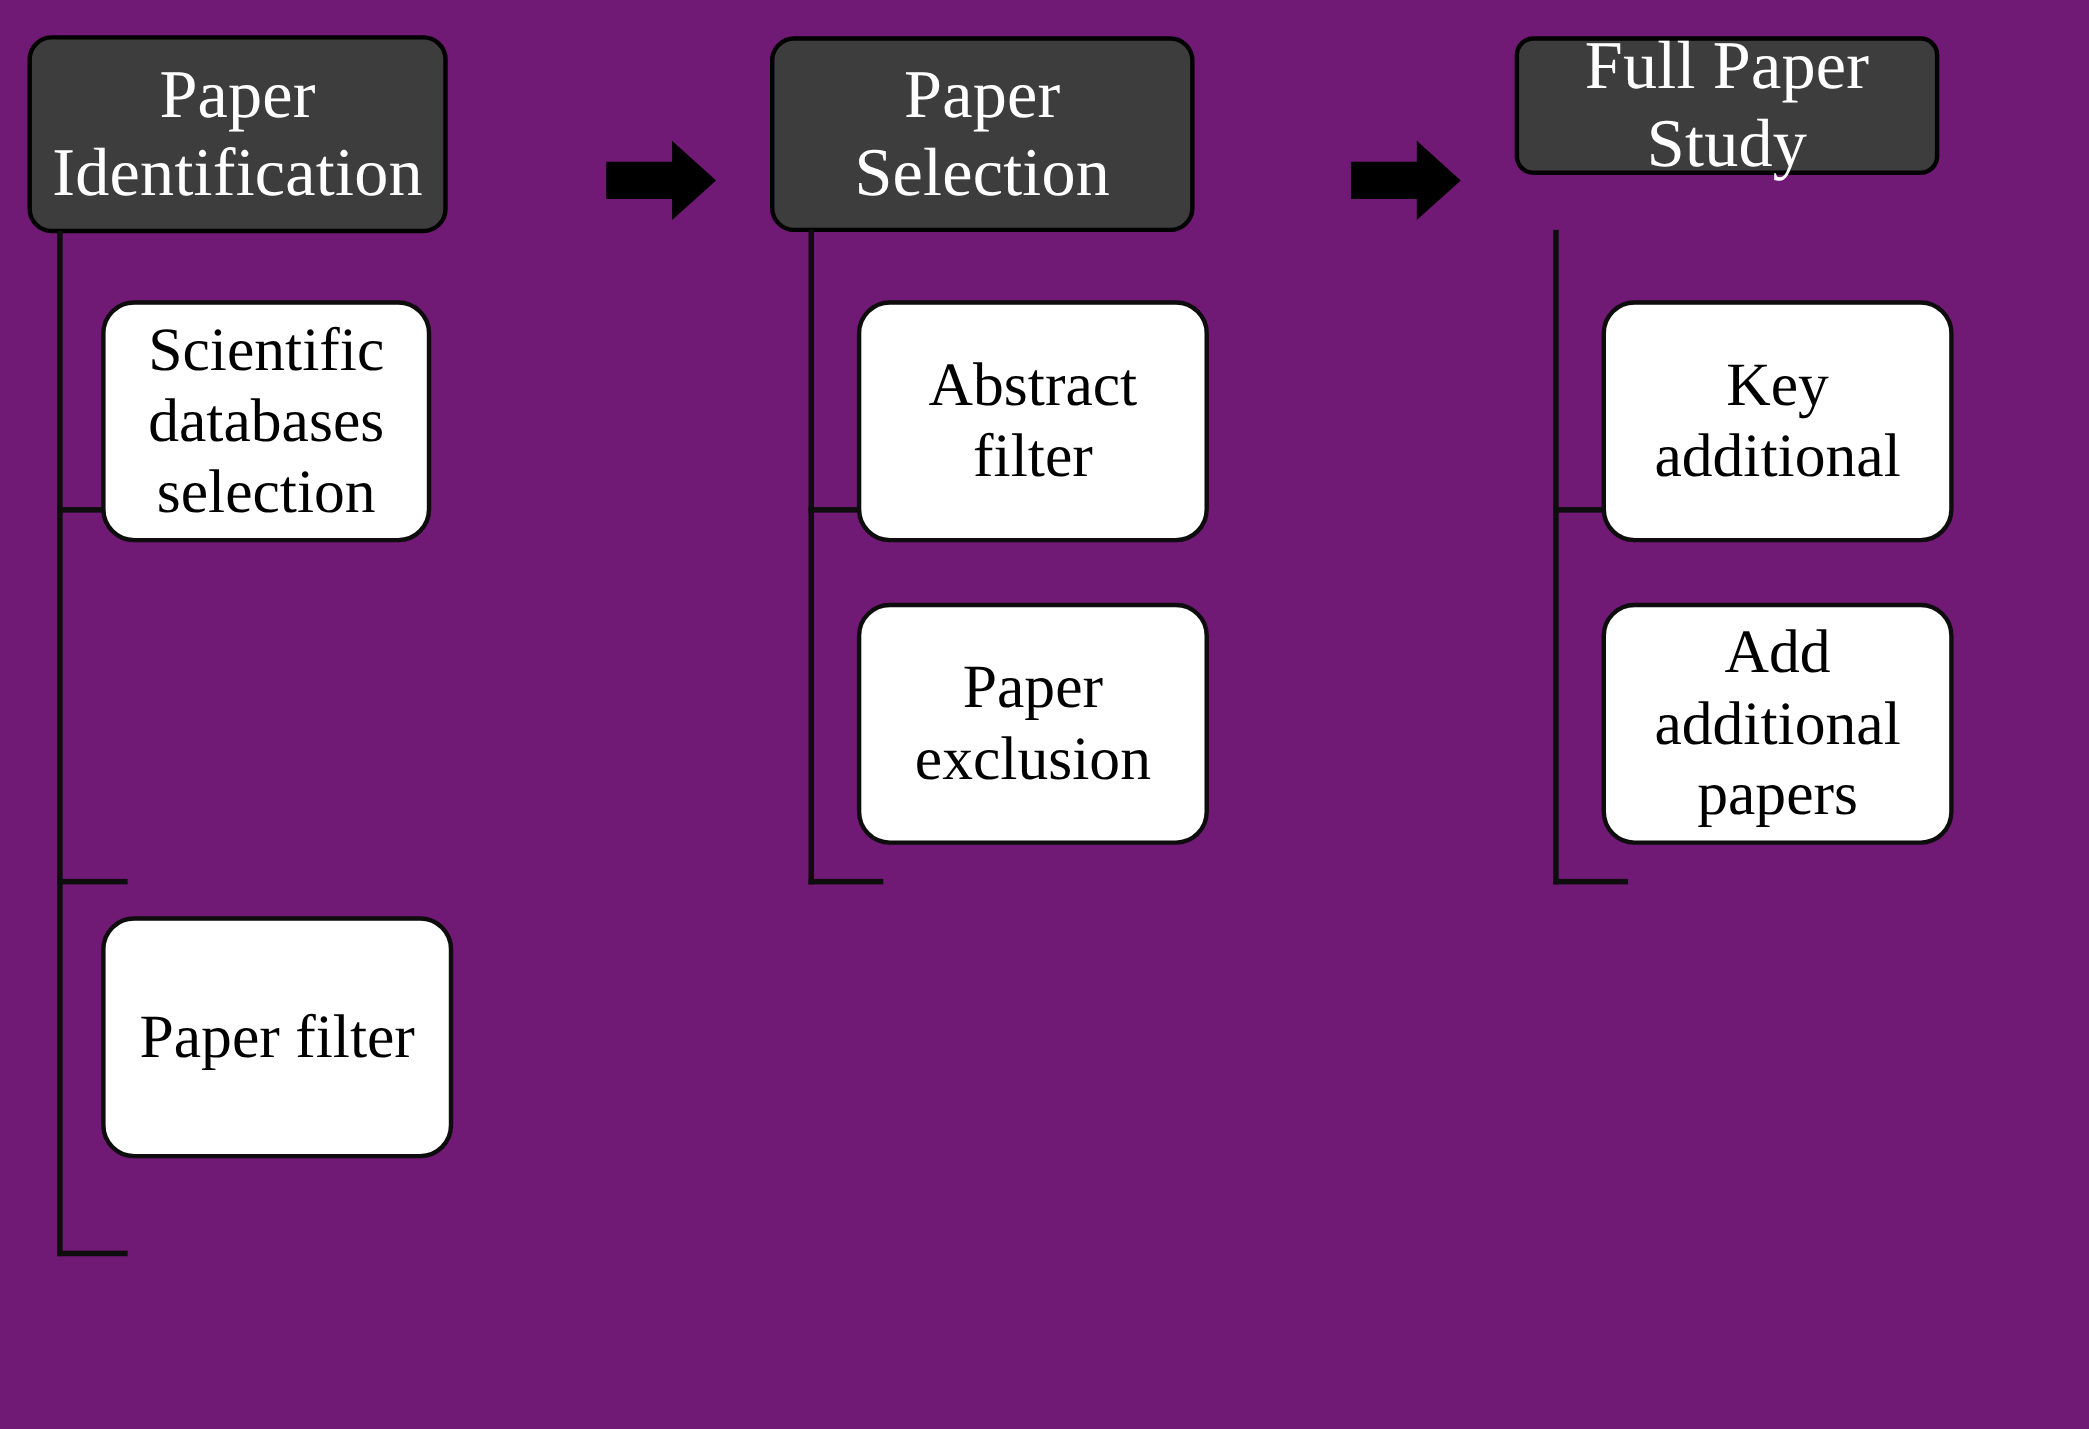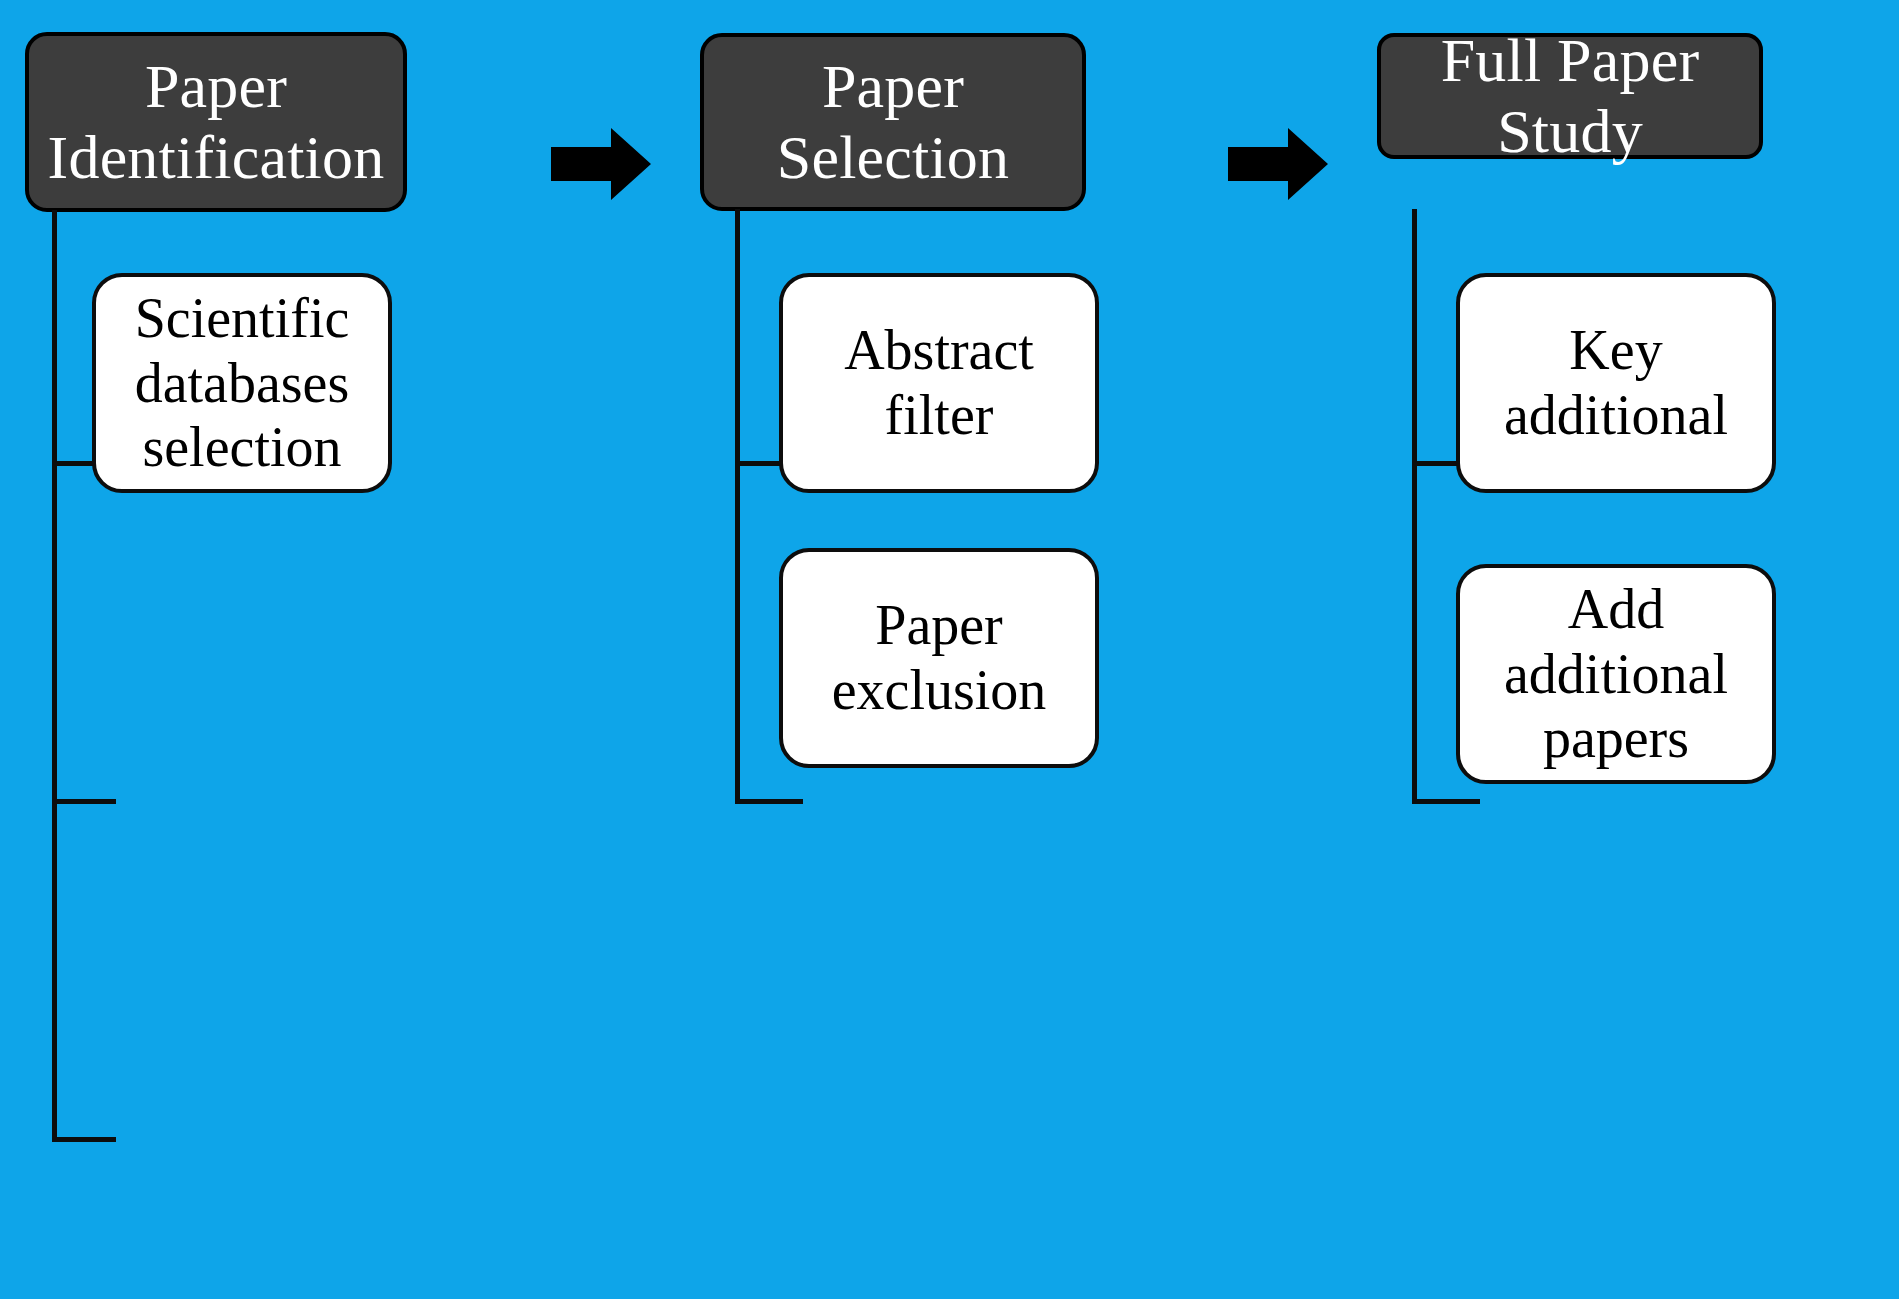--- a/index.html
+++ b/index.html
@@ -4,21 +4,21 @@
 <style>
   html, body {
     margin: 0;
     padding: 0;
     background: #ffffff;
   }
   #canvas {
     position: relative;
     width: 1899px;
     height: 1299px;
-    background: #0ea5e9;
+    background: #701a75;
     overflow: hidden;
     font-family: "Liberation Serif", "DejaVu Serif", serif;
   }
 
   
   .stage-box {
     position: absolute;
     box-sizing: border-box;
     background: #3d3d3d;
     border: 4px solid #000000;
@@ -84,20 +84,21 @@
   <div class="trunk" style="left:52px; top:210px; height:932px;"></div>
 
   <div class="branch" style="left:52px; top:461px; width:64px;"></div>
   <div class="step-box" style="left:92px; top:273px; width:300px; height:220px;">Scientific
 databases
 selection</div>
 
   <div class="branch" style="left:52px; top:799px; width:64px;"></div>
 
   <div class="branch" style="left:52px; top:1137px; width:64px;"></div>
+  <div class="step-box" style="left:92px; top:833px; width:320px; height:220px;">Paper filter</div>
 
   <div class="arrow" style="left:551px; top:128px; width:100px; height:72px;">
     <svg width="100" height="72" viewBox="0 0 100 72">
       <polygon points="0,19 60,19 60,0 100,36 60,72 60,53 0,53" fill="#000000"></polygon>
     </svg>
   </div>
 
   <div class="stage-box" style="left:700px; top:33px; width:386px; height:178px;">Paper
 Selection</div>
 
@@ -120,17 +121,17 @@
   <div class="stage-box" style="left:1377px; top:33px; width:386px; height:126px;border-radius:17px;">Full Paper
 Study</div>
 
   <div class="trunk" style="left:1412px; top:209px; height:595px;"></div>
 
   <div class="branch" style="left:1412px; top:461px; width:68px;"></div>
   <div class="step-box" style="left:1456px; top:273px; width:320px; height:220px;">Key
 additional</div>
 
   <div class="branch" style="left:1412px; top:799px; width:68px;"></div>
-  <div class="step-box" style="left:1456px; top:548px; width:320px; height:220px;margin-top:16px;">Add
+  <div class="step-box" style="left:1456px; top:548px; width:320px; height:220px;">Add
 additional
 papers</div>
 
 </div>
 
 </body></html>

